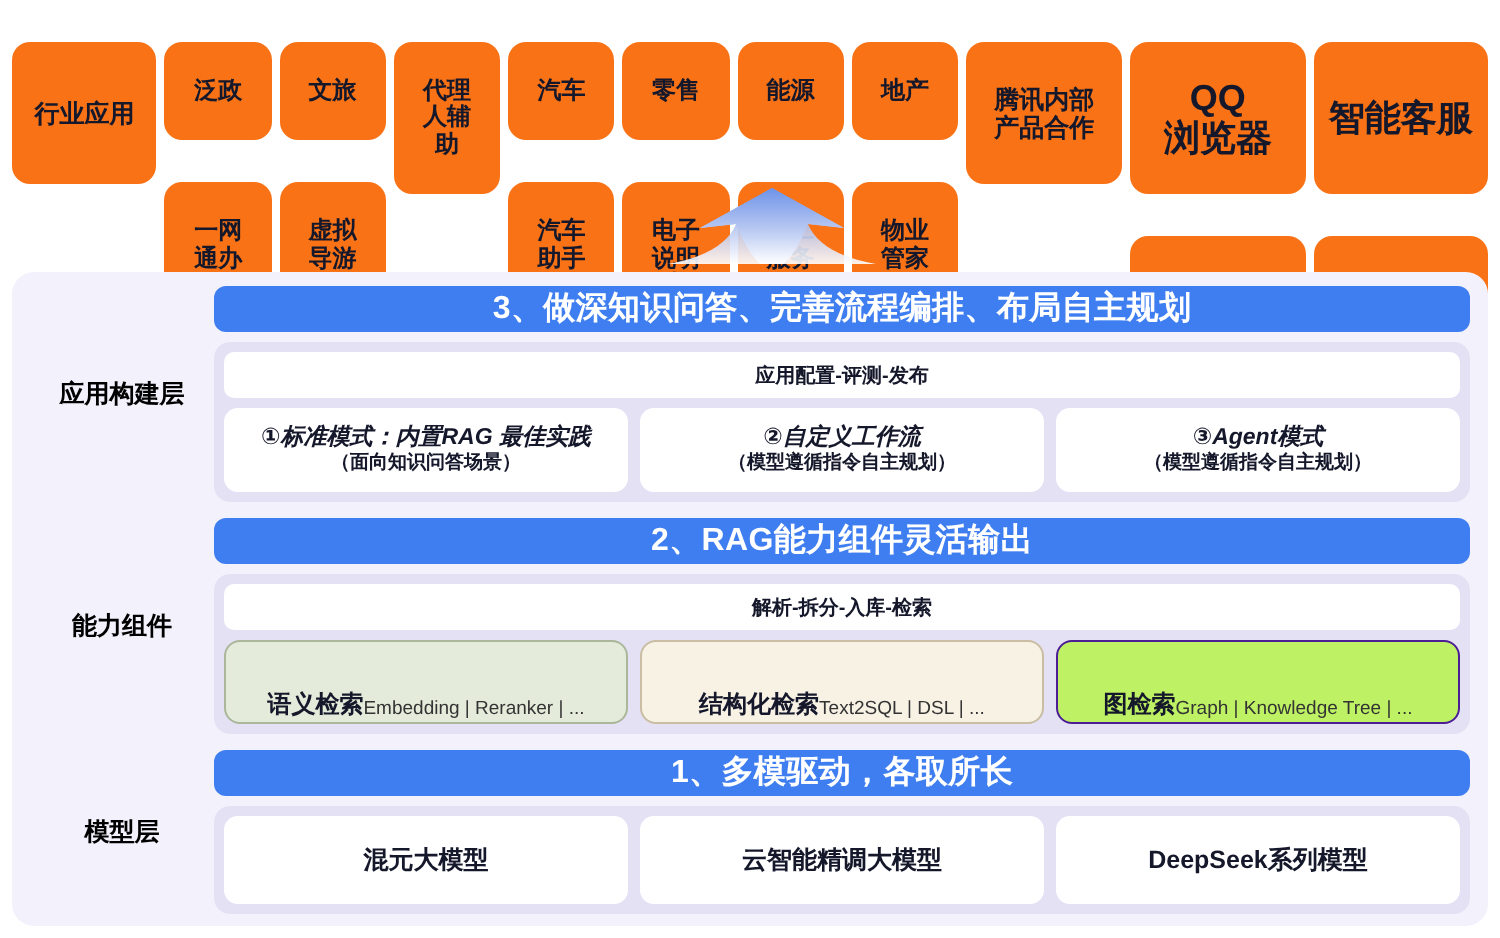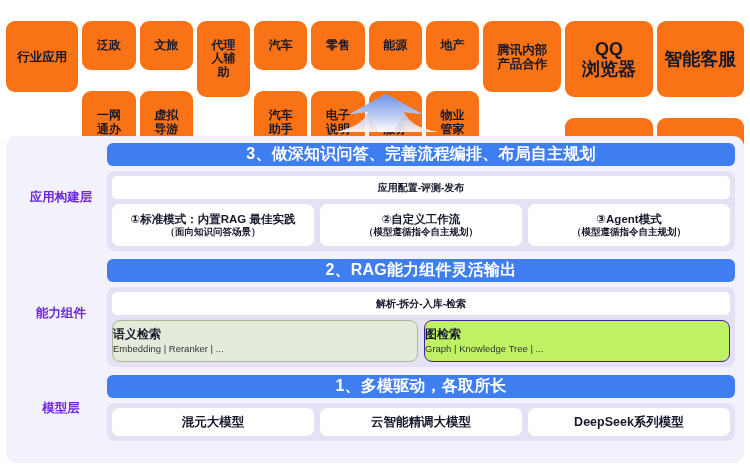--- a/index.html
+++ b/index.html
@@ -62,21 +62,21 @@
     padding:7px 9px 8px 9px;
     display:flex;flex-direction:column;
   }
   .layer{
     display:flex;align-items:stretch;
     position:relative;
   }
   .layer-name{
     width:92px;flex:0 0 92px;
     display:flex;align-items:center;justify-content:center;
-    font-size:12.5px;font-weight:bold;color:#6d28d9;
+    font-size:12.5px;font-weight:bold;color:#000000;
     text-align:center;
   }
   .layer-body{flex:1;display:flex;flex-direction:column;}
 
   .banner{
     background:#3e7ef0;
     color:#ffffff;
     font-weight:bold;font-size:16px;
     border-radius:6px;
     height:23px;
@@ -98,40 +98,40 @@
     font-size:10px;font-weight:bold;color:#15182b;
   }
   .card-row{display:flex;gap:6px;}
   .mode-card{
     flex:1;background:#ffffff;border-radius:7px;
     height:42px;
     display:flex;flex-direction:column;
     align-items:center;justify-content:center;
     text-align:center;line-height:1.25;
   }
-  .mode-title{font-size:11.5px;font-weight:bold;color:#15182b;}
+  .mode-title{font-size:11.5px;font-weight:bold;color:#15182b;font-style:italic;}
   .mode-sub{font-size:9.5px;font-weight:bold;color:#15182b;}
 
   .ret-card{
     flex:1;border-radius:8px;
     height:42px;
-    display:flex;flex-direction:column;
-    align-items:flex-start;justify-content:center;
+    display:flex;flex-direction:row;
+    align-items:flex-end;justify-content:center;
     text-align:center;line-height:1.3;
     box-sizing:border-box;
   }
   .ret-card.green{background:#e4ebda;border:1px solid #aab79a;}
   .ret-card.cream{background:#f8f2e5;border:1px solid #c9bda2;}
   .ret-card.lilac{background:#bef264;border:1px solid #4c1d95;}
   .ret-title{font-size:12px;font-weight:bold;color:#15182b;}
   .ret-sub{font-size:9.5px;color:#333;}
 
   .model-card{
     flex:1;background:#ffffff;border-radius:7px;
-    height:28px;
+    height:44px;
     display:flex;align-items:center;justify-content:center;
     font-size:12.5px;font-weight:bold;color:#15182b;
   }
   .sp-a{margin-bottom:8px;}
   .sp-b{margin-bottom:8px;}
 </style>
 </head>
 <body>
 
 <div class="page">
@@ -224,20 +224,24 @@
       <div class="layer-name">能力组件</div>
       <div class="layer-body">
         <div class="banner">2、RAG能力组件灵活输出</div>
         <div class="inner-box">
           <div class="white-bar">解析-拆分-入库-检索</div>
           <div class="card-row">
             <div class="ret-card green">
               <div class="ret-title">语义检索</div>
               <div class="ret-sub">Embedding | Reranker | ...</div>
             </div>
+            <div class="ret-card cream">
+              <div class="ret-title">结构化检索</div>
+              <div class="ret-sub">Text2SQL | DSL | ...</div>
+            </div>
             <div class="ret-card lilac">
               <div class="ret-title">图检索</div>
               <div class="ret-sub">Graph | Knowledge Tree | ...</div>
             </div>
           </div>
         </div>
       </div>
     </div>
 
     <div class="layer">

